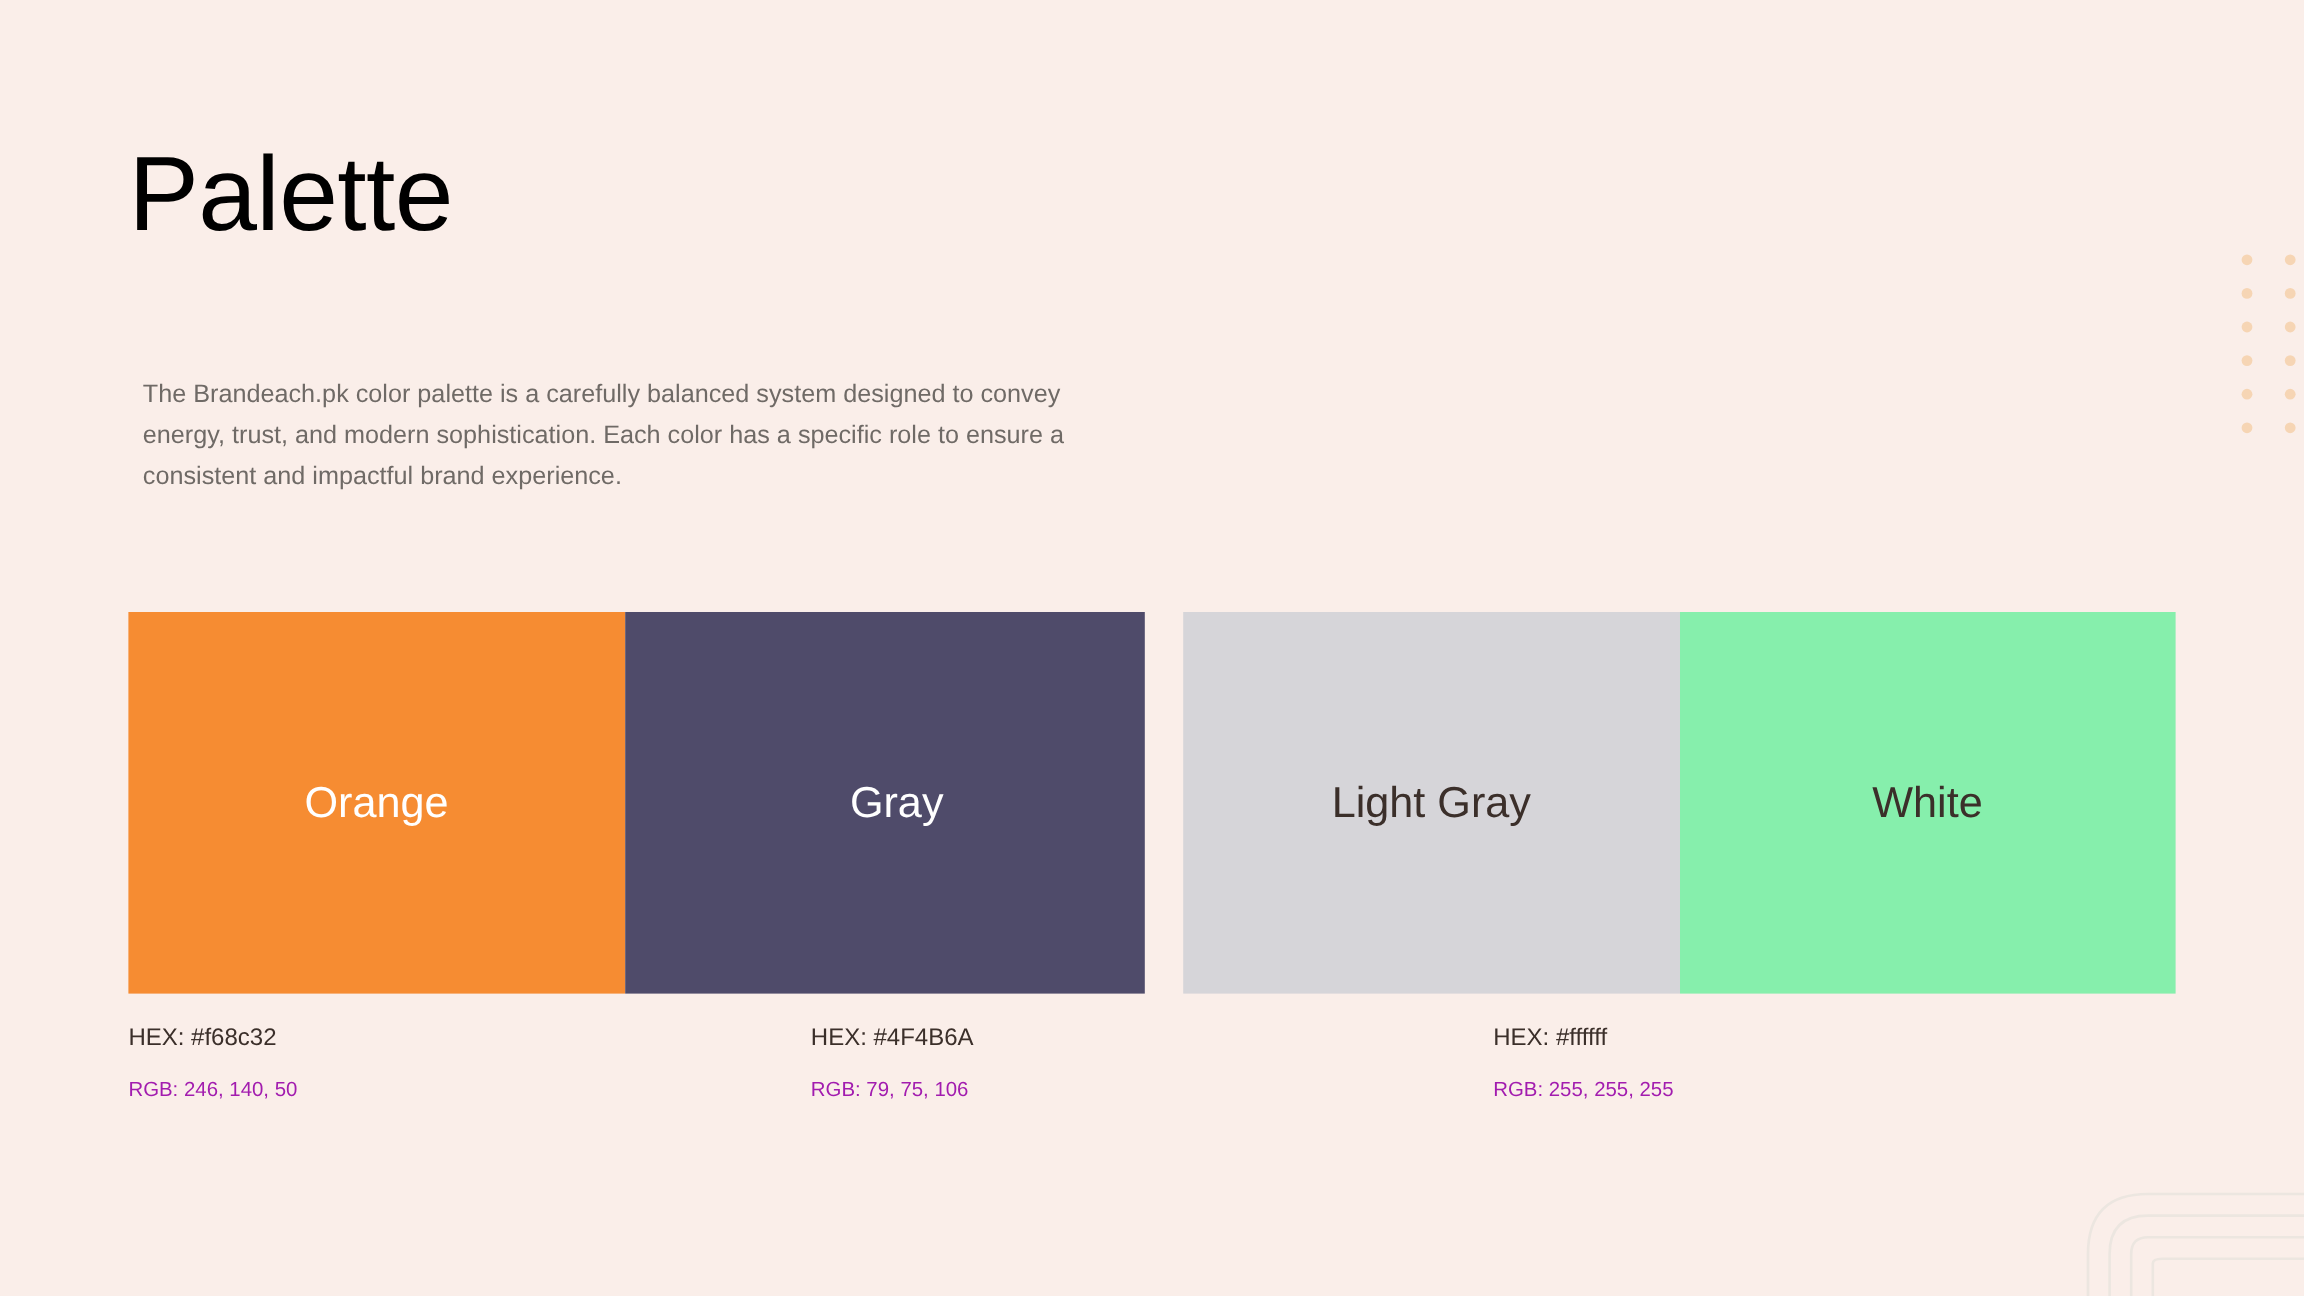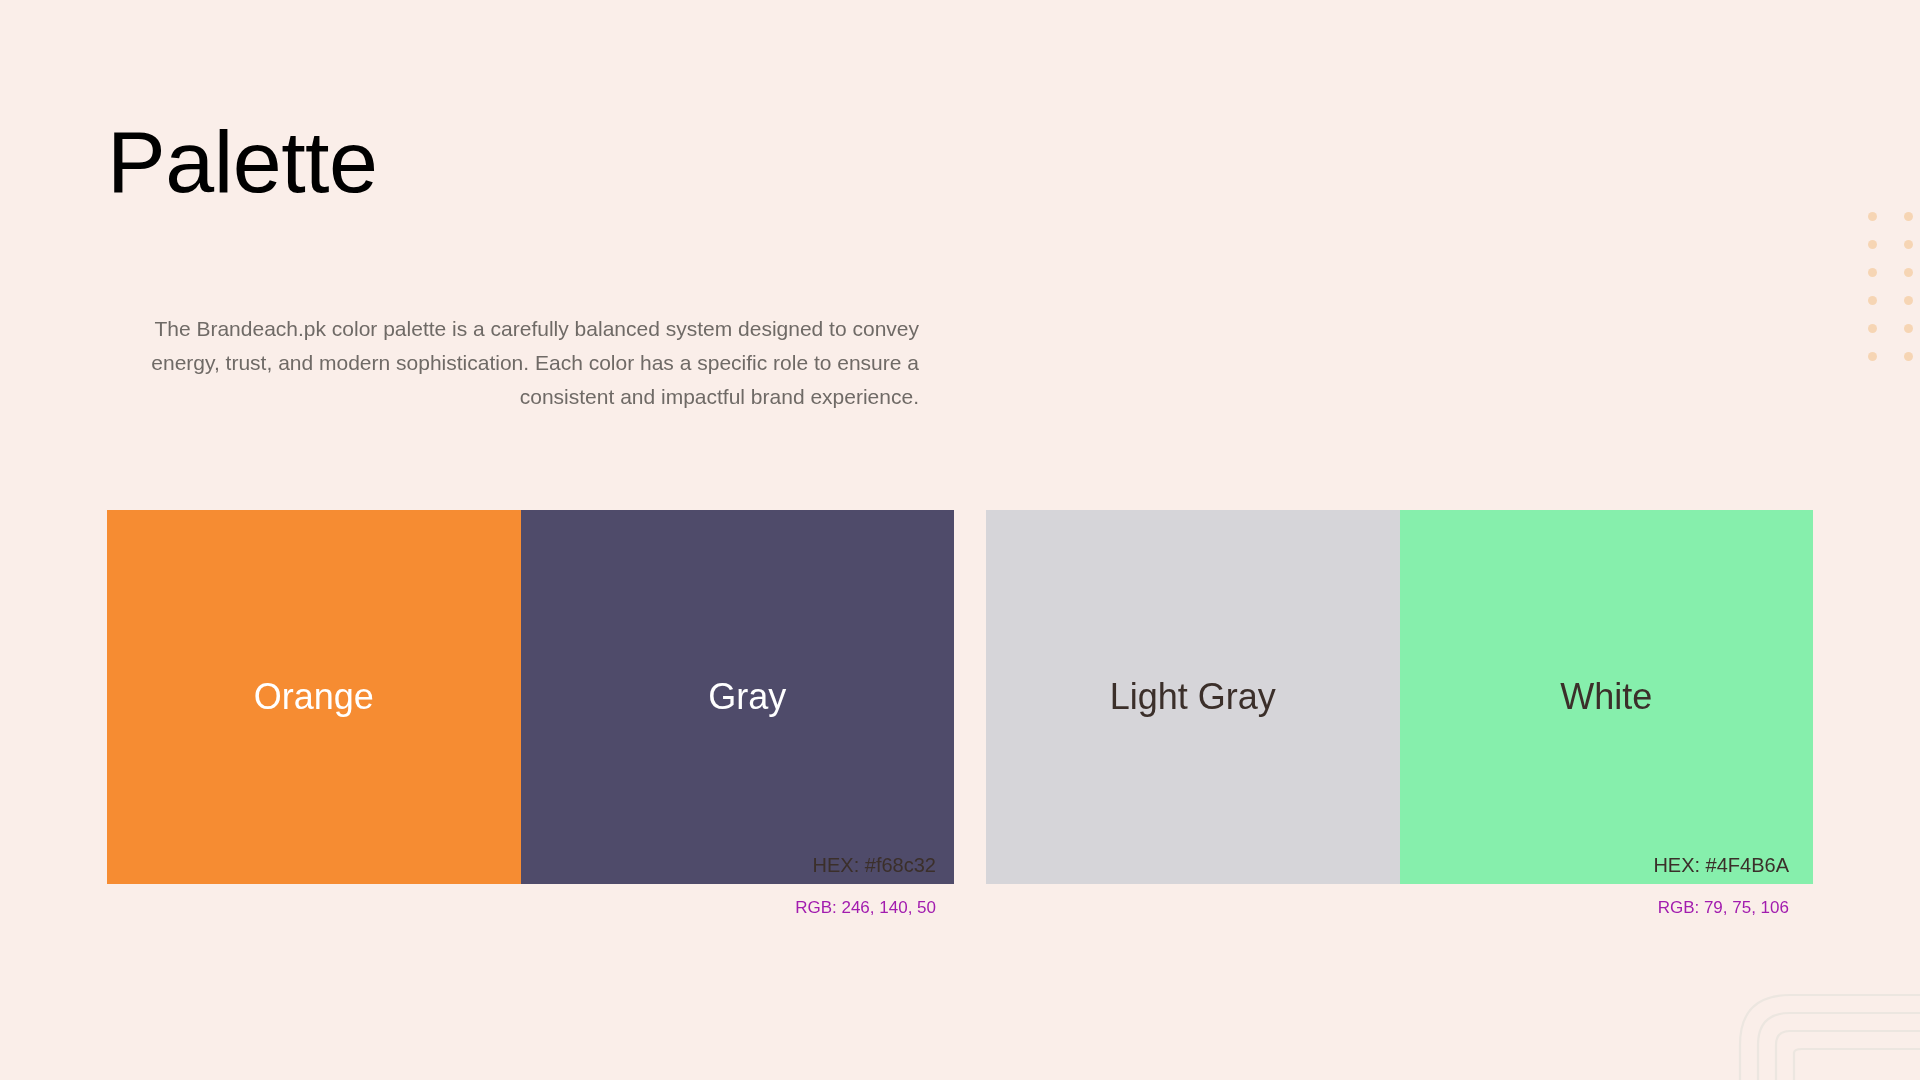--- a/index.html
+++ b/index.html
@@ -54,21 +54,20 @@
   }
 
   
   .content {
     position: absolute;
     left: 107px;
     top: 0;
     width: 1706px;
     height: 1080px;
     z-index: 2;
-    text-align: right;
   }
 
   .page-title {
     position: absolute;
     top: 118px;
     left: 0;
     font-size: 88px;
     line-height: 1;
     font-weight: 400;
     color: #000000;
@@ -90,21 +89,21 @@
   .swatch-row {
     position: absolute;
     top: 510px;
     left: 0;
     width: 1706px;
     height: 318px;
     display: flex;
   }
   .swatch {
     flex: 1 1 0;
-    height: 374px;
+    height: 318px;
     display: flex;
     align-items: center;
     justify-content: center;
   }
   .swatch-label {
     font-size: 36px;
     font-weight: 400;
     line-height: 1;
   }
 
@@ -184,16 +183,20 @@
 
     <div class="codes-row">
       <div class="codes-cell">
         <div class="code-hex">HEX: #f68c32</div>
         <div class="code-rgb">RGB: 246, 140, 50</div>
       </div>
       <div class="codes-cell">
         <div class="code-hex">HEX: #4F4B6A</div>
         <div class="code-rgb">RGB: 79, 75, 106</div>
       </div>
+      <div class="codes-cell">
+        <div class="code-hex">HEX: #ffffff</div>
+        <div class="code-rgb">RGB: 255, 255, 255</div>
+      </div>
     </div>
 
   </div>
 </div>
 
 </body></html>

